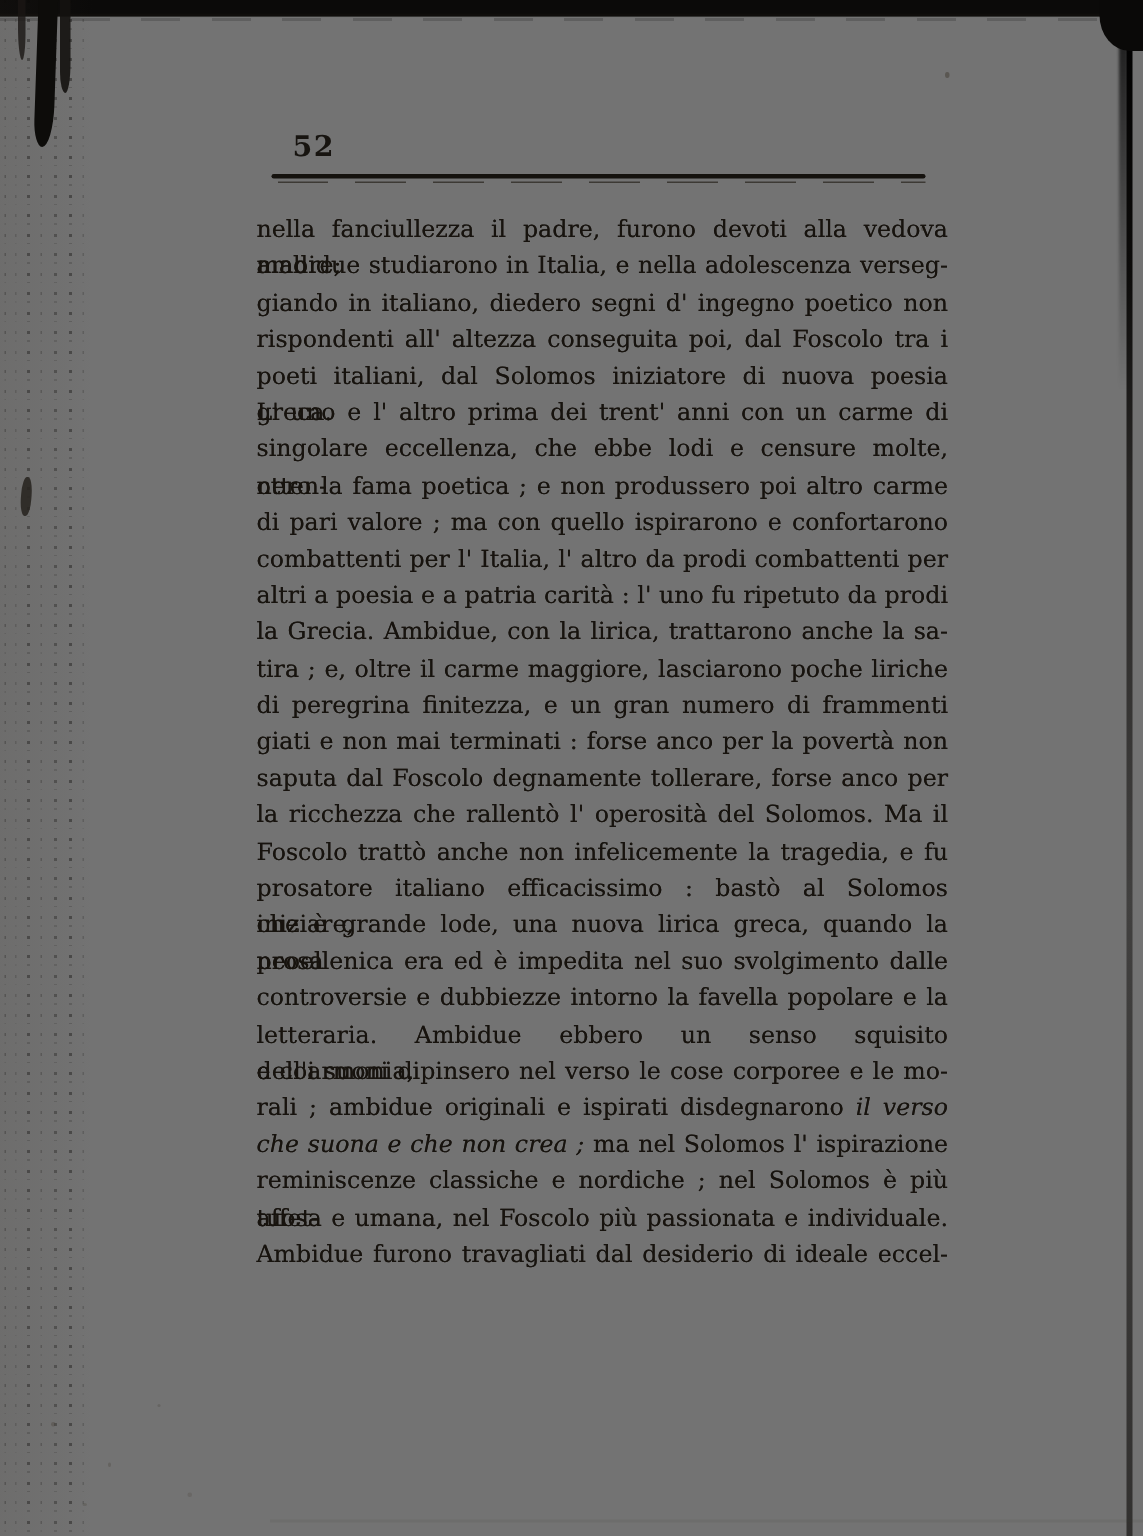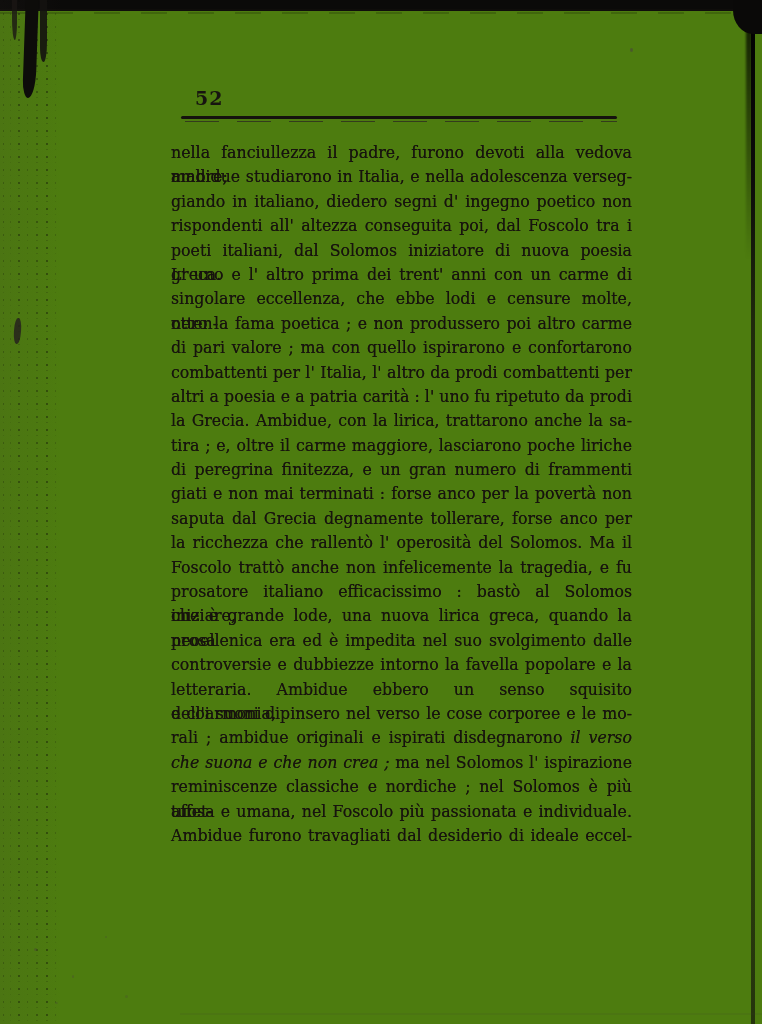--- a/index.html
+++ b/index.html
@@ -5,21 +5,21 @@
   html,body{margin:0;padding:0;}
   body{
     width:762px;height:1024px;
     background:#e9e7e2;
     font-family:"DejaVu Serif","Liberation Serif",serif;
     overflow:hidden;
   }
   .scan-page{
     position:relative;
     width:762px;height:1024px;
-    background:#4d7c0f;
+    background:#737373;
     overflow:hidden;
   }
   
   .top-bar{
     position:absolute;left:0;top:0;width:762px;height:9px;
     background:#0b0a09;
     border-bottom:2px solid rgba(20,18,15,.45);
   }
   .top-bar-frag{
     position:absolute;left:0;top:12px;width:762px;height:2px;
@@ -161,21 +161,21 @@
       <div class="line"><span>L' uno e l' altro prima dei trent' anni con un carme di</span></div>
       <div class="line"><span>singolare eccellenza, che ebbe lodi e censure molte, otten-</span></div>
       <div class="line"><span>nero la fama poetica ; e non produssero poi altro carme</span></div>
       <div class="line"><span>di pari valore ; ma con quello ispirarono e confortarono</span></div>
       <div class="line"><span>combattenti per l' Italia, l' altro da prodi combattenti per</span></div>
       <div class="line"><span>altri a poesia e a patria carità : l' uno fu ripetuto da prodi</span></div>
       <div class="line"><span>la Grecia. Ambidue, con la lirica, trattarono anche la sa-</span></div>
       <div class="line"><span>tira ; e, oltre il carme maggiore, lasciarono poche liriche</span></div>
       <div class="line"><span>di peregrina finitezza, e un gran numero di frammenti</span></div>
       <div class="line"><span>giati e non mai terminati : forse anco per la povertà non</span></div>
-      <div class="line"><span>saputa dal Grecia degnamente tollerare, forse anco per</span></div>
+      <div class="line"><span>saputa dal Foscolo degnamente tollerare, forse anco per</span></div>
       <div class="line"><span>la ricchezza che rallentò l' operosità del Solomos. Ma il</span></div>
       <div class="line"><span>Foscolo trattò anche non infelicemente la tragedia, e fu</span></div>
       <div class="line"><span>prosatore italiano efficacissimo : bastò al Solomos iniziare,</span></div>
       <div class="line"><span>che è grande lode, una nuova lirica greca, quando la prosa</span></div>
       <div class="line"><span>neoellenica era ed è impedita nel suo svolgimento dalle</span></div>
       <div class="line"><span>controversie e dubbiezze intorno la favella popolare e la</span></div>
       <div class="line"><span>letteraria. Ambidue ebbero un senso squisito dell'armonia,</span></div>
       <div class="line"><span>e coi suoni dipinsero nel verso le cose corporee e le mo-</span></div>
       <div class="line"><span>rali ; ambidue originali e ispirati disdegnarono </span><span class="it">il verso</span></div>
       <div class="line"><span class="it">che suona e che non crea ;</span><span> ma nel Solomos l' ispirazione</span></div>

